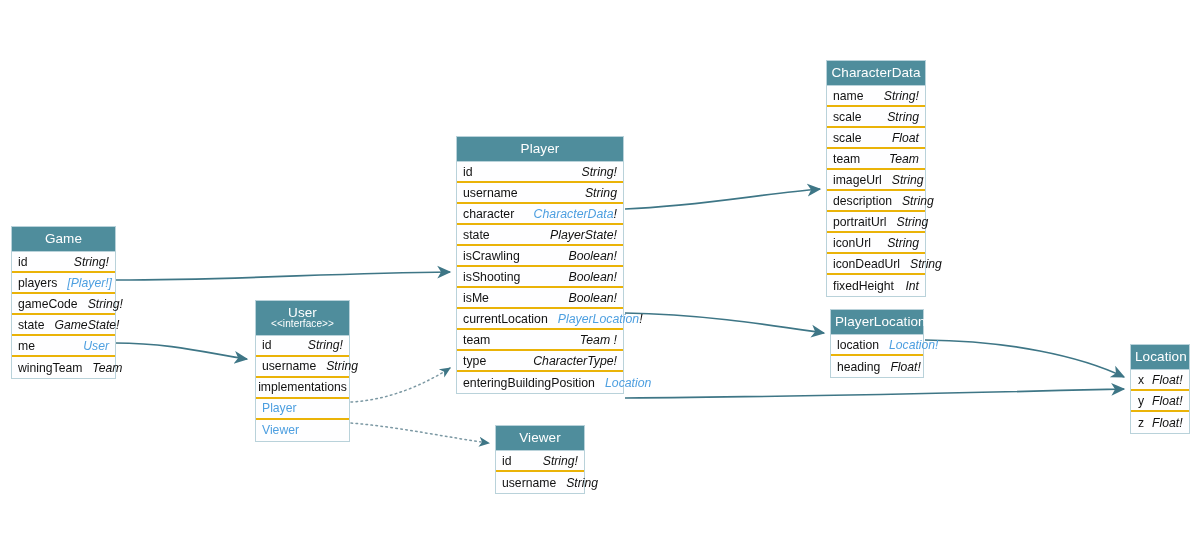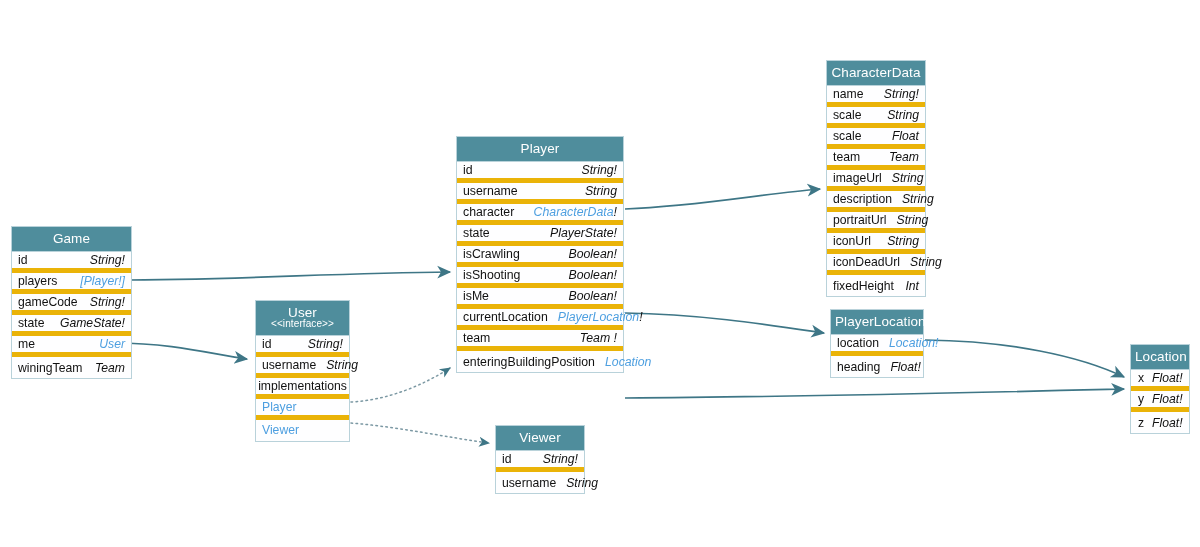--- a/index.html
+++ b/index.html
@@ -35,33 +35,33 @@
     position:relative;
     display:flex;
     align-items:center;
     justify-content:space-between;
     box-sizing:border-box;
     height:21px;
     padding:0 6px;
     font-size:12.3px;
     color:#111111;
     background:#fefeff;
-    border-bottom:5px solid #eab308;
+    border-bottom:2px solid #eab308;
     white-space:nowrap;
   }
   .row:last-child{border-bottom:none;}
   .row .fname{flex:0 0 auto;}
   .row .ftype{flex:0 0 auto;margin-left:10px;font-style:italic;}
   .row.center{justify-content:center;}
   .row.left{justify-content:flex-start;}
   .lnk{color:#4d9fe0;}
   .bang{color:#111111;}
 
   
-  #ent-game{left:11px;top:226px;width:121px;}
+  #ent-game{left:11px;top:226px;width:105px;}
   #ent-user{left:255px;top:300px;width:95px;}
   #ent-player{left:456px;top:136px;width:168px;}
   #ent-characterdata{left:826px;top:60px;width:100px;}
   #ent-playerlocation{left:830px;top:309px;width:94px;}
   #ent-location{left:1130px;top:344px;width:60px;}
   #ent-viewer{left:495px;top:425px;width:90px;}
 
   #ent-game .row,#ent-user .row,#ent-characterdata .row,
   #ent-playerlocation .row,#ent-location .row,#ent-viewer .row{font-size:12.2px;}
   #ent-location .row{padding:0 7px;}
@@ -187,20 +187,24 @@
     </div>
     <div class="row">
       <span class="fname">currentLocation</span>
       <span class="ftype"><span class="lnk">PlayerLocation</span><span class="bang">!</span></span>
     </div>
     <div class="row">
       <span class="fname">team</span>
       <span class="ftype">Team !</span>
     </div>
     <div class="row">
+      <span class="fname">type</span>
+      <span class="ftype">CharacterType!</span>
+    </div>
+    <div class="row">
       <span class="fname">enteringBuildingPosition</span>
       <span class="ftype lnk">Location</span>
     </div>
   </div>
 
   <div class="entity" id="ent-characterdata">
     <div class="ehead">
       <span>CharacterData</span>
     </div>
     <div class="row">

